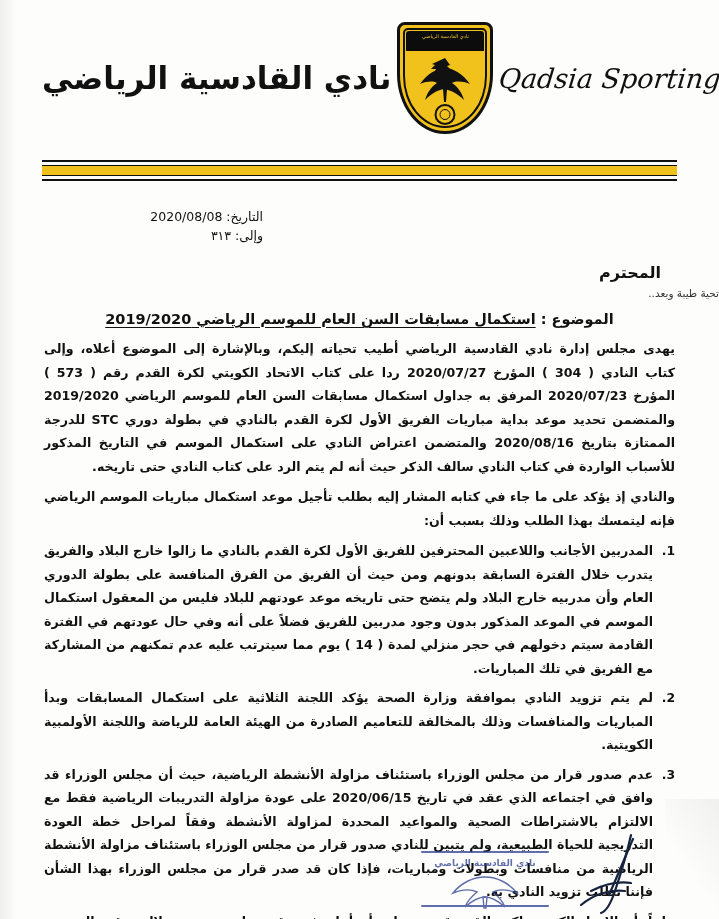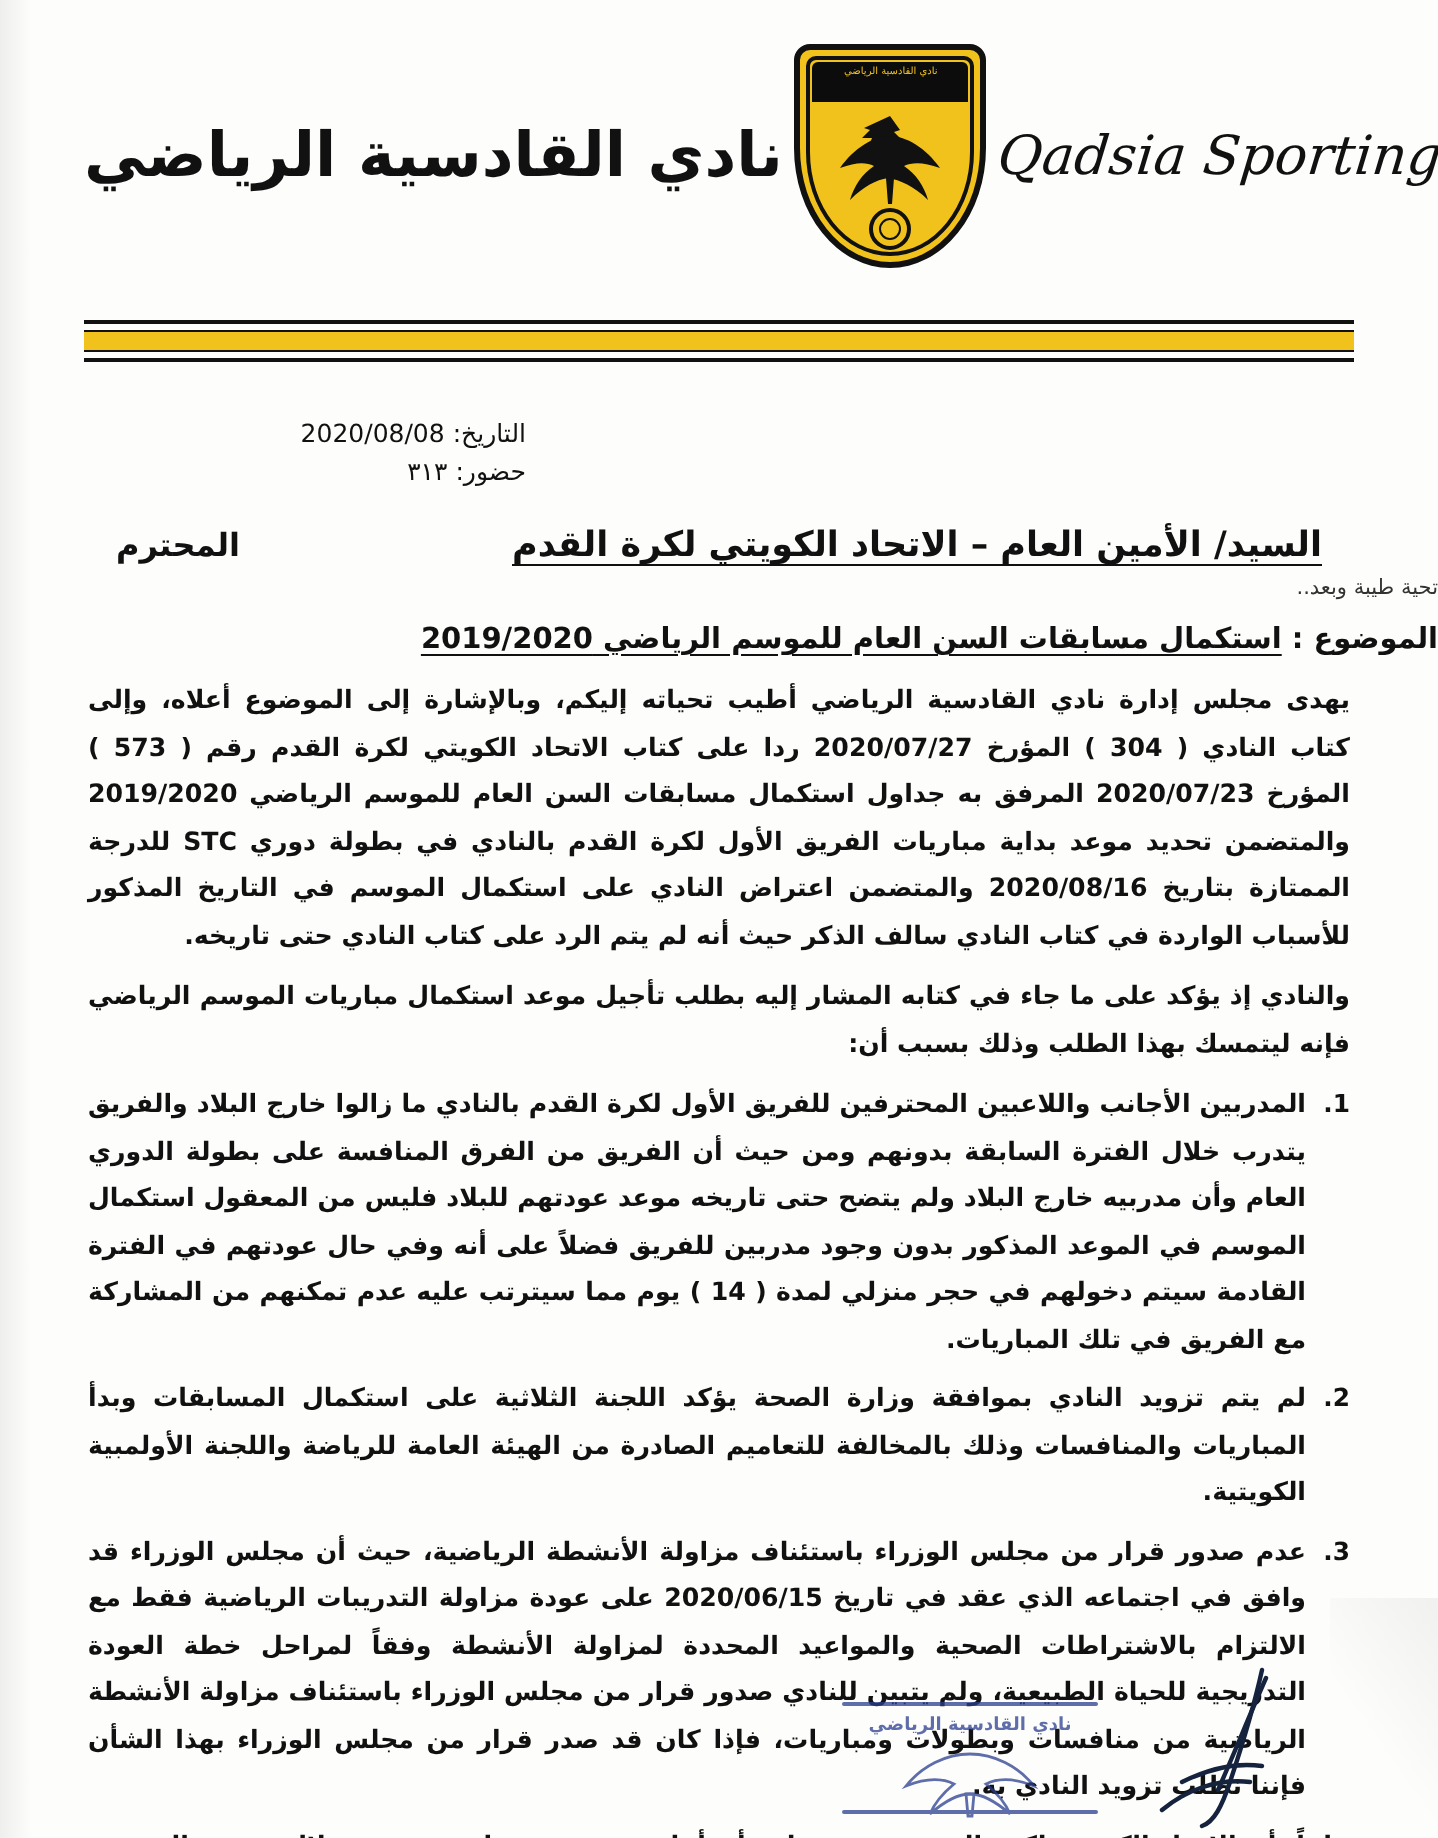--- a/index.html
+++ b/index.html
@@ -181,20 +181,21 @@
   .greeting {
     margin-top: 5px;
     font-size: 10.5px;
     color: #333;
     direction: rtl;
   }
 
   
   .subject {
     margin-top: 12px;
+    text-align: center;
     font-size: 14.5px;
     font-weight: bold;
     direction: rtl;
   }
   .subject .label { text-decoration: none; }
   .subject .value { text-decoration: underline; text-underline-offset: 3px; }
 
   
   .body {
     margin: 10px 0 0 0;
@@ -322,27 +323,26 @@
   <div class="rule-thin"></div>
   <div class="rule-gold"></div>
   <div class="rule-thin2"></div>
 
   <div class="meta">
     <div>
       <span>التاريخ:</span>
       <span>2020/08/08</span>
     </div>
     <div>
-      <span>حضور:</span>
+      <span>وإلى:</span>
       <span>٣١٣</span>
     </div>
   </div>
 
   <div class="addressee">
-    <div class="to">السيد/ الأمين العام – الاتحاد الكويتي لكرة القدم</div>
     <div class="honorific">المحترم</div>
   </div>
   <div class="greeting">تحية طيبة وبعد..</div>
 
   <div class="subject">
     <span class="label">الموضوع : </span><span class="value">استكمال مسابقات السن العام للموسم الرياضي 2019/2020</span>
   </div>
 
   <div class="body">
     <div class="para">يهدى مجلس إدارة نادي القادسية الرياضي أطيب تحياته إليكم، وبالإشارة إلى الموضوع أعلاه، وإلى كتاب النادي ( 304 ) المؤرخ 2020/07/27 ردا على كتاب الاتحاد الكويتي لكرة القدم رقم ( 573 ) المؤرخ 2020/07/23 المرفق به جداول استكمال مسابقات السن العام للموسم الرياضي 2019/2020 والمتضمن تحديد موعد بداية مباريات الفريق الأول لكرة القدم بالنادي في بطولة دوري STC للدرجة الممتازة بتاريخ 2020/08/16 والمتضمن اعتراض النادي على استكمال الموسم في التاريخ المذكور للأسباب الواردة في كتاب النادي سالف الذكر حيث أنه لم يتم الرد على كتاب النادي حتى تاريخه.</div>

